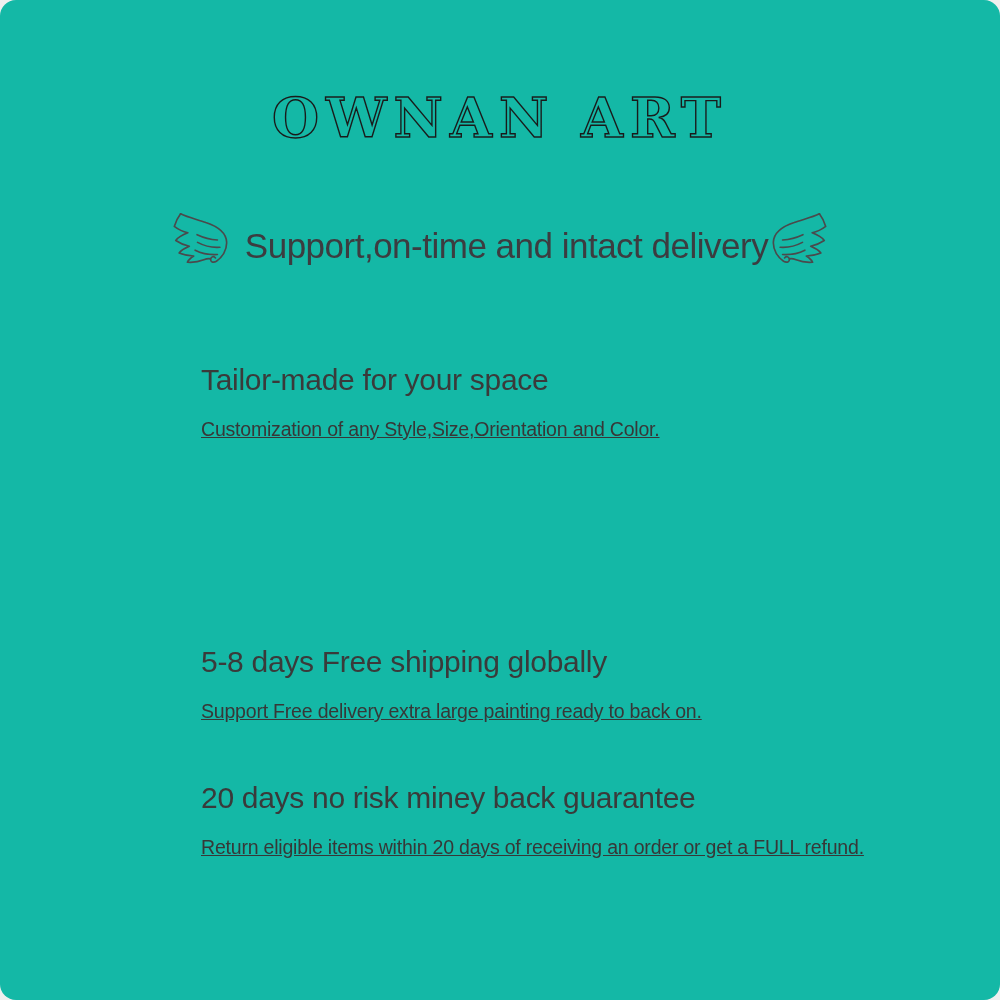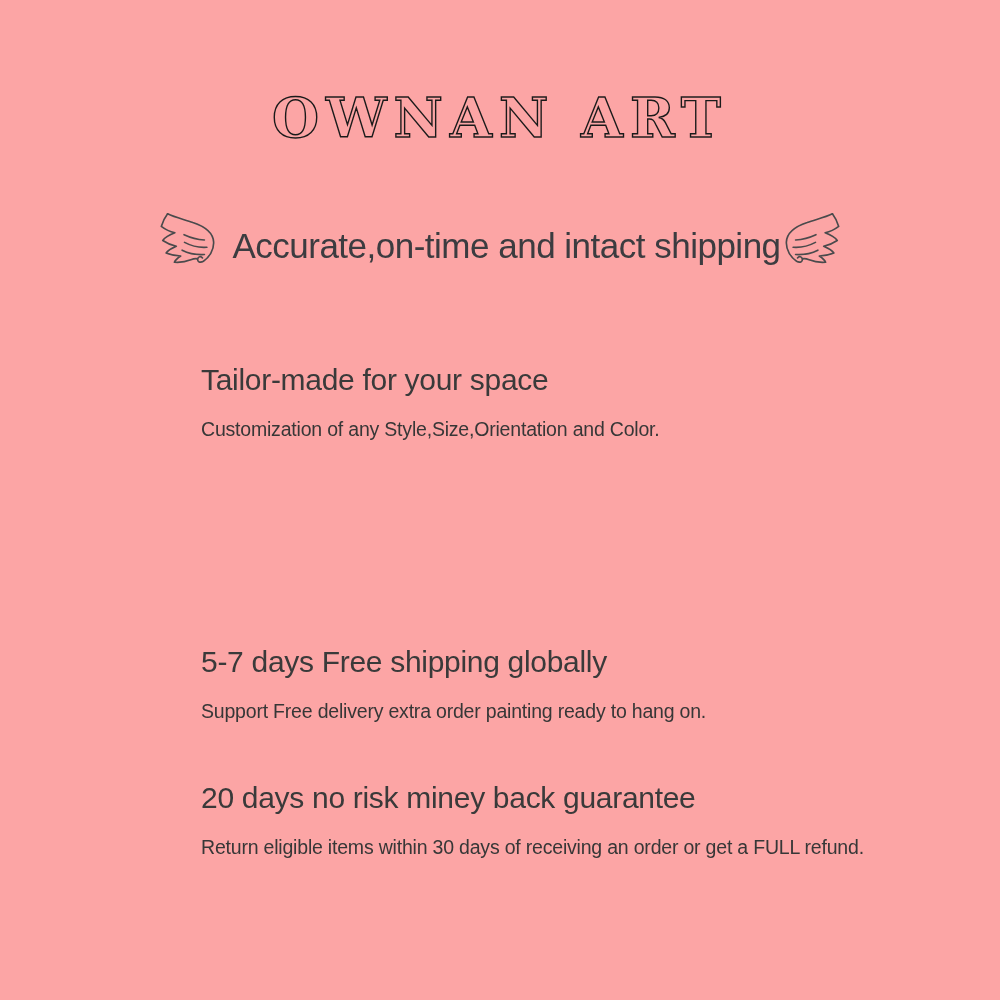--- a/index.html
+++ b/index.html
@@ -5,21 +5,22 @@
   html, body { margin: 0; padding: 0; }
   body {
     width: 1000px; height: 1000px;
     background: #efefef;
     font-family: "Liberation Sans", sans-serif;
     position: relative;
     overflow: hidden;
   }
   .page {
     position: absolute; inset: 0;
-    background: #fca5a5;
+    background: #14b8a6;
+    border-radius: 16px;
   }
   
   .brand-title {
     position: absolute;
     top: 86px; left: 0; width: 100%;
     text-align: center;
     font-family: "DejaVu Serif", "Liberation Serif", serif;
     font-size: 54px;
     font-weight: bold;
     letter-spacing: 7px;
@@ -82,61 +83,62 @@
     white-space: nowrap;
   }
   .feature p {
     margin: 19px 0 0 0;
     font-size: 19.5px;
     font-weight: 400;
     line-height: 1.3;
     color: #373737;
     letter-spacing: -0.2px;
     white-space: nowrap;
+    text-decoration: underline;
   }
 </style>
 </head>
 <body>
 
 <div class="page">
 
   <div class="brand-title">OWNAN ART</div>
 
   <div class="tagline-row">
     <svg class="wing wing-left" viewBox="0 0 64 58" aria-hidden="true">
       <path d="M51,3 C43,7 33,9 25,12 C13,16 4,23 3.5,32 C3,40 8,48 14,52 C17.5,54 20.5,52.5 20,49.5 C19.5,47 16.5,46.5 15,48.5"></path>
       <path d="M51,3 C54,7 56,11 57.5,16 C53,19.5 48.5,21.5 43.5,22.5 C49,24.5 53.5,27 56,30.5 C51.5,33.5 47,35.5 42,36.5 C46.5,38.5 50.5,40.5 52.5,43.5 C47.5,45.5 42.5,46.5 37.5,46.5 C40.5,48.5 43,50.5 44,53 C38,53.5 32,52.5 27,50.5 C24.5,49.5 22,49 20,49.5"></path>
       <path d="M13,45 C21,45.5 29,44 36,40.5"></path>
       <path d="M10.5,37.5 C18,38 26,36.5 33.5,32.5"></path>
       <path d="M13,30 C20,29.5 27.5,27.5 34,24.5"></path>
     </svg>
 
-    <div class="tagline-text">Accurate,on-time and intact shipping</div>
+    <div class="tagline-text">Support,on-time and intact delivery</div>
 
     <svg class="wing wing-right" viewBox="0 0 64 58" aria-hidden="true">
       <path d="M51,3 C43,7 33,9 25,12 C13,16 4,23 3.5,32 C3,40 8,48 14,52 C17.5,54 20.5,52.5 20,49.5 C19.5,47 16.5,46.5 15,48.5"></path>
       <path d="M51,3 C54,7 56,11 57.5,16 C53,19.5 48.5,21.5 43.5,22.5 C49,24.5 53.5,27 56,30.5 C51.5,33.5 47,35.5 42,36.5 C46.5,38.5 50.5,40.5 52.5,43.5 C47.5,45.5 42.5,46.5 37.5,46.5 C40.5,48.5 43,50.5 44,53 C38,53.5 32,52.5 27,50.5 C24.5,49.5 22,49 20,49.5"></path>
       <path d="M13,45 C21,45.5 29,44 36,40.5"></path>
       <path d="M10.5,37.5 C18,38 26,36.5 33.5,32.5"></path>
       <path d="M13,30 C20,29.5 27.5,27.5 34,24.5"></path>
     </svg>
   </div>
 
   <div class="sections">
 
     <div class="feature feature-1">
       <h2>Tailor-made for your space</h2>
       <p>Customization of any Style,Size,Orientation and Color.</p>
     </div>
 
 
     <div class="feature feature-3">
-      <h2>5-7 days Free shipping globally</h2>
-      <p>Support Free delivery extra order painting ready to hang on.</p>
+      <h2>5-8 days Free shipping globally</h2>
+      <p>Support Free delivery extra large painting ready to back on.</p>
     </div>
 
     <div class="feature feature-4">
       <h2>20 days no risk miney back guarantee</h2>
-      <p>Return eligible items within 30 days of receiving an order or get a FULL refund.</p>
+      <p>Return eligible items within 20 days of receiving an order or get a FULL refund.</p>
     </div>
 
   </div>
 </div>
 
 </body></html>

